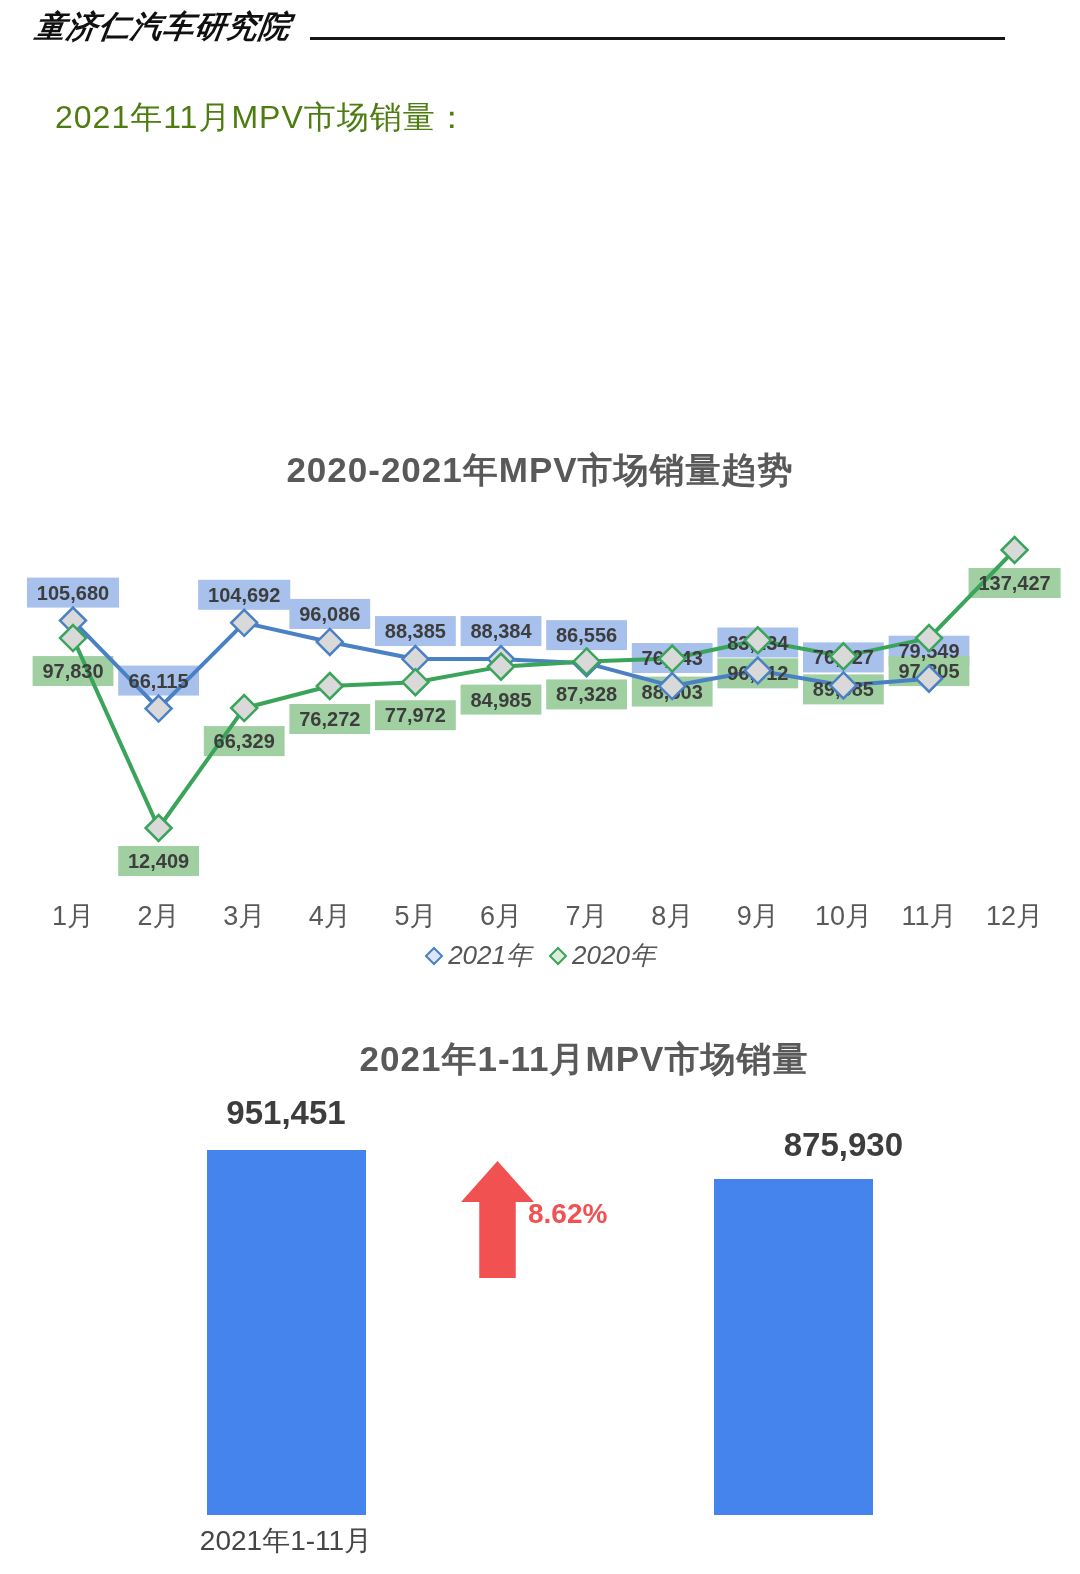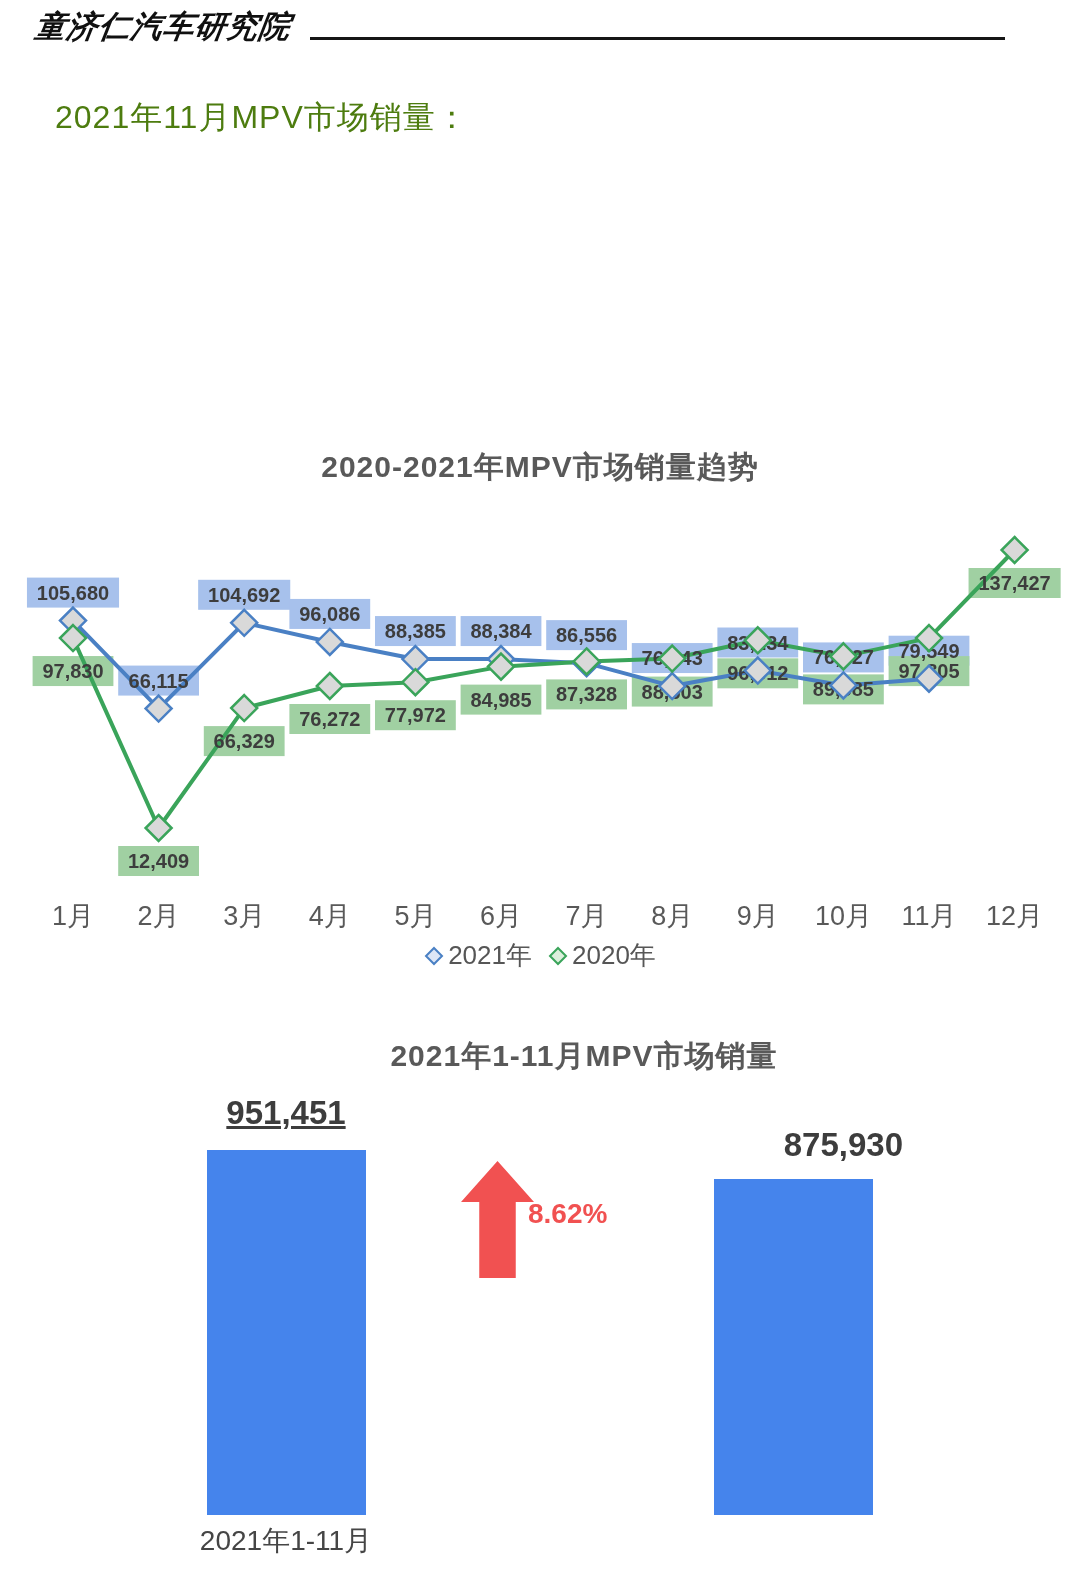--- a/index.html
+++ b/index.html
@@ -15,34 +15,34 @@
   
   .heading { position:absolute; left:55px; top:96px; font-size:32px; font-weight:400; color:#4d7c0f; letter-spacing:1px; }
   .bullets { position:absolute; left:55px; top:168px; width:980px; list-style:none; }
   .bullets li { position:relative; padding-left:42px; font-size:28.5px; line-height:56px;
                 color:#1c1c1c; text-align:justify; margin-bottom:7px; }
   .bullets li .dot { position:absolute; left:2px; top:21px; width:14px; height:14px;
                      border-radius:50%; background:#000; }
 
   
   .chart-title { position:absolute; left:0; width:1080px; text-align:center;
-                 font-size:30px; font-weight:700; color:#595959; letter-spacing:1px; }
+                 font-size:35px; font-weight:700; color:#595959; letter-spacing:1px; }
   #line-title { top:447px; }
   #bar-title  { top:1036px;margin-left:44px; }
 
   
   #line-chart { position:absolute; left:0; top:500px; width:1080px; height:440px; }
   .legend { position:absolute; left:0; top:938px; width:1080px; display:flex;
             justify-content:center; align-items:center; gap:16px; }
-  .legend-item { display:flex; align-items:center; gap:4px; font-size:26px; color:#565656; }
+  .legend-item { display:flex; align-items:center; gap:4px; font-size:26px; color:#565656;font-style:italic; }
 
   
   .bar-value { position:absolute; width:220px; text-align:center; font-size:33px;
                font-weight:700; color:#3d3d3d; }
-  #bar-value-0 { left:176px; top:1094px;text-decoration:underline; }
+  #bar-value-0 { left:176px; top:1094px; }
   #bar-value-1 { left:683px; top:1126px;text-align:right; }
   .bar { position:absolute; width:159px; }
   #bar-0 { left:207px; }
   #bar-1 { left:714px; }
   .delta-arrow { position:absolute; left:461px; top:1161px; width:73px; height:117px;
                  clip-path:polygon(50% 0%, 100% 35%, 75% 35%, 75% 100%, 25% 100%, 25% 35%, 0% 35%); }
   .delta-label { position:absolute; left:528px; top:1198px; width:140px;
                  font-size:28px; font-weight:700; }
   .bar-cat { position:absolute; width:220px; text-align:center; font-size:28px; color:#454545; }
   #bar-cat-0 { left:176px; top:1522px; }

